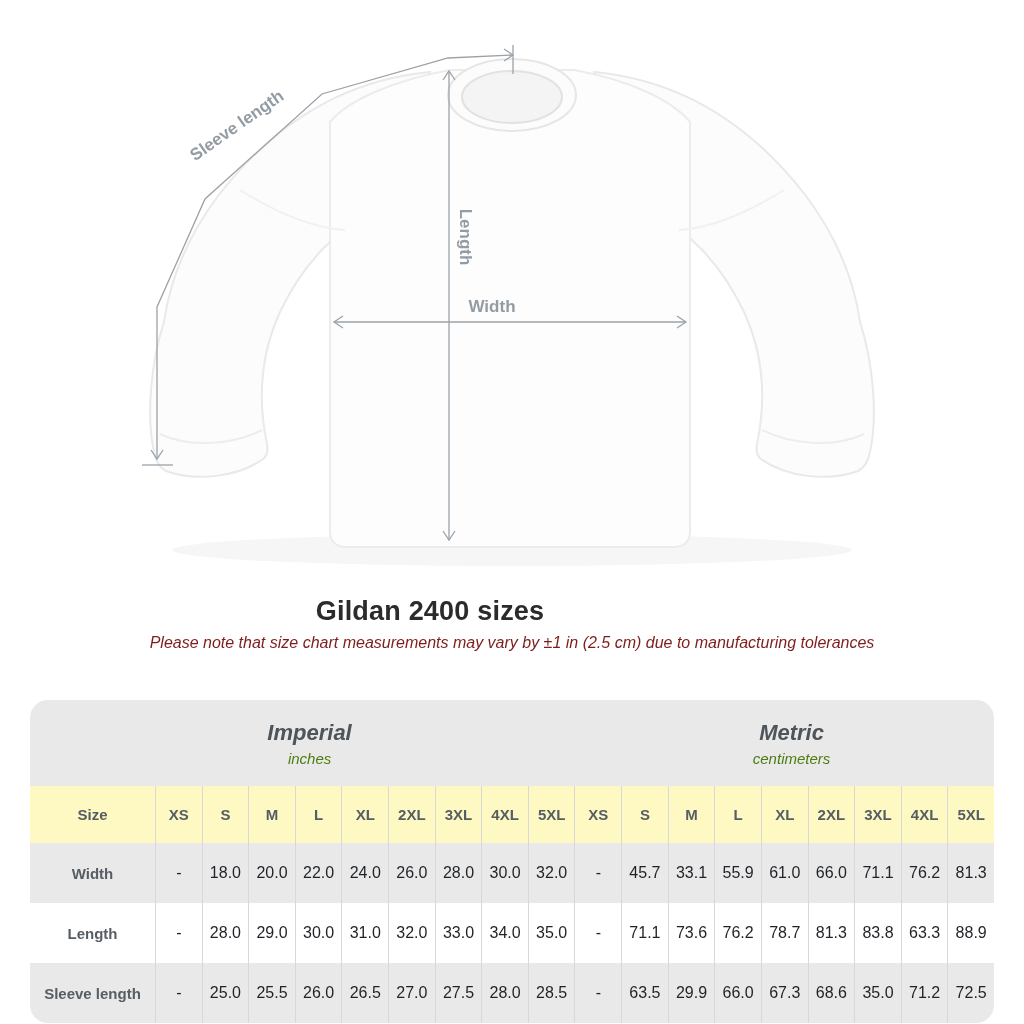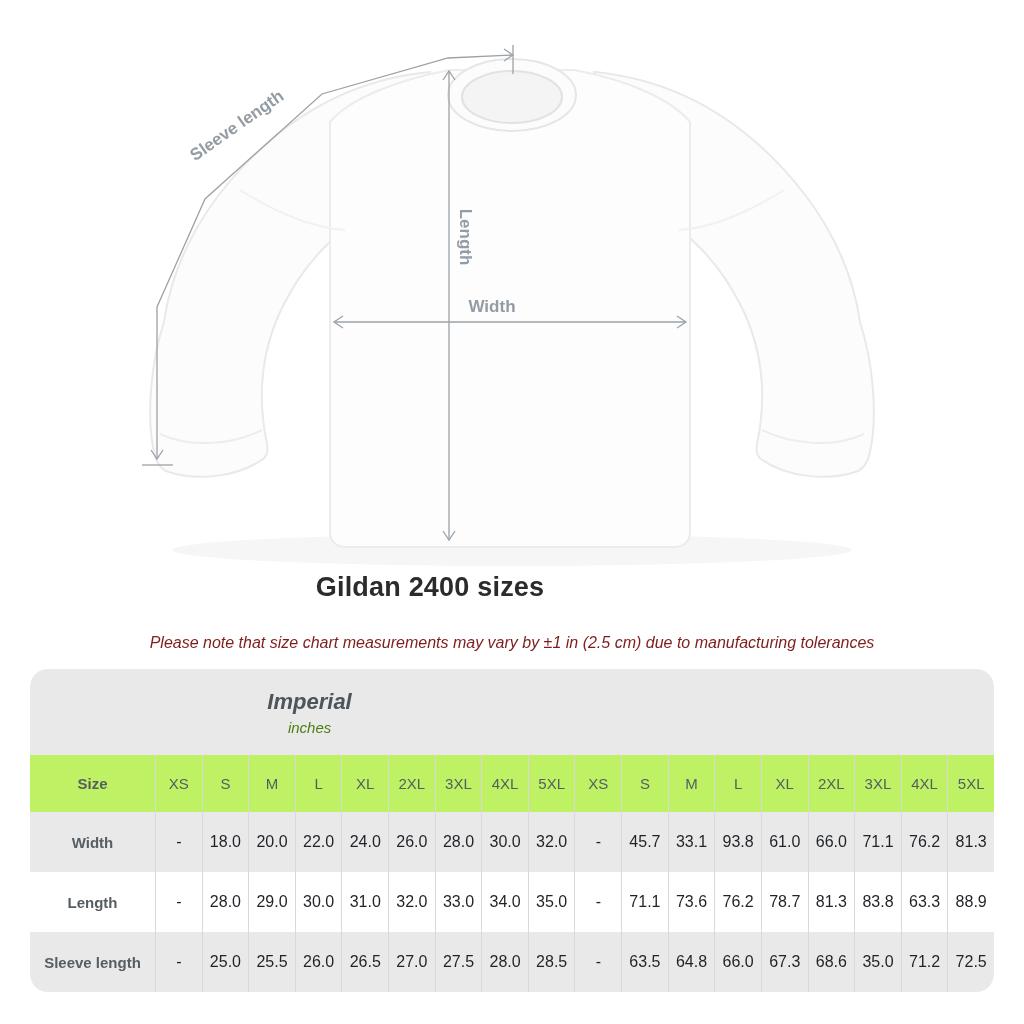--- a/index.html
+++ b/index.html
@@ -5,42 +5,42 @@
   html,body{margin:0;padding:0;background:#ffffff;}
   body{width:1024px;height:1024px;position:relative;overflow:hidden;
        font-family:"Liberation Sans", sans-serif;}
 
   
   .shirt-wrap{position:absolute;left:0;top:0;width:1024px;height:592px;}
   .shirt-wrap svg{display:block;}
   .measure-label{font-family:"Liberation Sans",sans-serif;font-weight:bold;font-size:17px;}
 
   
-  .page-title{position:absolute;left:0;top:572px;width:860px;text-align:center;
+  .page-title{position:absolute;left:0;top:596px;width:860px;text-align:center;
     font-size:27px;font-weight:bold;color:#2b2b2b;letter-spacing:.2px;}
   .page-subtitle{position:absolute;left:0;top:634px;width:1024px;text-align:center;
     font-style:italic;font-size:16px;color:#7f1d1d;}
 
   
-  .size-table{position:absolute;left:30px;top:669px;width:964px;height:323px;
+  .size-table{position:absolute;left:30px;top:700px;width:964px;height:323px;
     border-radius:18px;overflow:hidden;background:#ffffff;}
   .unit-band{display:grid;grid-template-columns:58% 42%;height:86px;background:#e9e9e9;}
   .unit-group{display:flex;flex-direction:column;align-items:center;justify-content:center;gap:4px;}
   .unit-label{font-size:22px;font-weight:bold;font-style:italic;color:#4d545a;}
   .unit-sublabel{font-size:15px;font-style:italic;color:#4d7c0f;}
 
   .trow{display:grid;grid-template-columns:125px repeat(18,1fr);}
-  .trow.header{height:57px;background:#bef264;}
+  .trow.header{height:57px;background:#fef9c3;}
   .trow.data{height:60px;}
   .trow.gray{background:#e9e9e9;}
   .trow.white{background:#ffffff;}
   .cell{display:flex;align-items:center;justify-content:center;
     border-left:1px solid #d8d8d8;overflow:hidden;}
   .cell:first-child{border-left:none;}
-  .header-cell{font-weight:normal;font-size:15px;color:#565d63;}
+  .header-cell{font-weight:bold;font-size:15px;color:#565d63;}
   .label-cell{font-weight:bold;font-size:15px;color:#565d63;}
   .value-cell{font-size:16px;color:#1f2226;}
 </style>
 </head>
 <body>
 
 <div class="shirt-wrap">
   <svg width="1024" height="592" viewBox="0 0 1024 592">
 
     <ellipse cx="512" cy="550" rx="340" ry="16" fill="#f6f6f6"></ellipse>
@@ -106,20 +106,24 @@
 </div>
 
 <div class="page-title">Gildan 2400 sizes</div>
 <div class="page-subtitle">Please note that size chart measurements may vary by ±1 in (2.5 cm) due to manufacturing tolerances</div>
 
 <div class="size-table">
   <div class="unit-band">
     <div class="unit-group">
       <div class="unit-label">Imperial</div>
       <div class="unit-sublabel">inches</div>
+    </div>
+    <div class="unit-group">
+      <div class="unit-label">Metric</div>
+      <div class="unit-sublabel">centimeters</div>
     </div>
   </div>
 
   <div class="trow header">
       <div class="cell label-cell">Size</div>
       <div class="cell header-cell">XS</div>
       <div class="cell header-cell">S</div>
       <div class="cell header-cell">M</div>
       <div class="cell header-cell">L</div>
       <div class="cell header-cell">XL</div>
@@ -145,21 +149,21 @@
         <div class="cell value-cell">20.0</div>
         <div class="cell value-cell">22.0</div>
         <div class="cell value-cell">24.0</div>
         <div class="cell value-cell">26.0</div>
         <div class="cell value-cell">28.0</div>
         <div class="cell value-cell">30.0</div>
         <div class="cell value-cell">32.0</div>
         <div class="cell value-cell">-</div>
         <div class="cell value-cell">45.7</div>
         <div class="cell value-cell">33.1</div>
-        <div class="cell value-cell">93.8</div>
+        <div class="cell value-cell">55.9</div>
         <div class="cell value-cell">61.0</div>
         <div class="cell value-cell">66.0</div>
         <div class="cell value-cell">71.1</div>
         <div class="cell value-cell">76.2</div>
         <div class="cell value-cell">81.3</div>
       </div>
       <div class="trow data white">
         <div class="cell label-cell">Length</div>
         <div class="cell value-cell">-</div>
         <div class="cell value-cell">28.0</div>
@@ -186,21 +190,21 @@
         <div class="cell value-cell">25.0</div>
         <div class="cell value-cell">25.5</div>
         <div class="cell value-cell">26.0</div>
         <div class="cell value-cell">26.5</div>
         <div class="cell value-cell">27.0</div>
         <div class="cell value-cell">27.5</div>
         <div class="cell value-cell">28.0</div>
         <div class="cell value-cell">28.5</div>
         <div class="cell value-cell">-</div>
         <div class="cell value-cell">63.5</div>
-        <div class="cell value-cell">64.8</div>
+        <div class="cell value-cell">29.9</div>
         <div class="cell value-cell">66.0</div>
         <div class="cell value-cell">67.3</div>
         <div class="cell value-cell">68.6</div>
         <div class="cell value-cell">35.0</div>
         <div class="cell value-cell">71.2</div>
         <div class="cell value-cell">72.5</div>
       </div>
     </div>
 </div>
 

